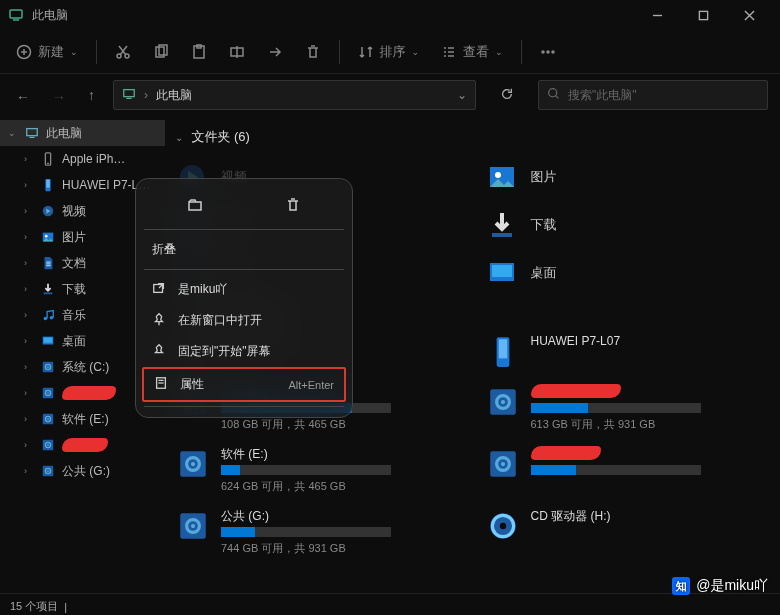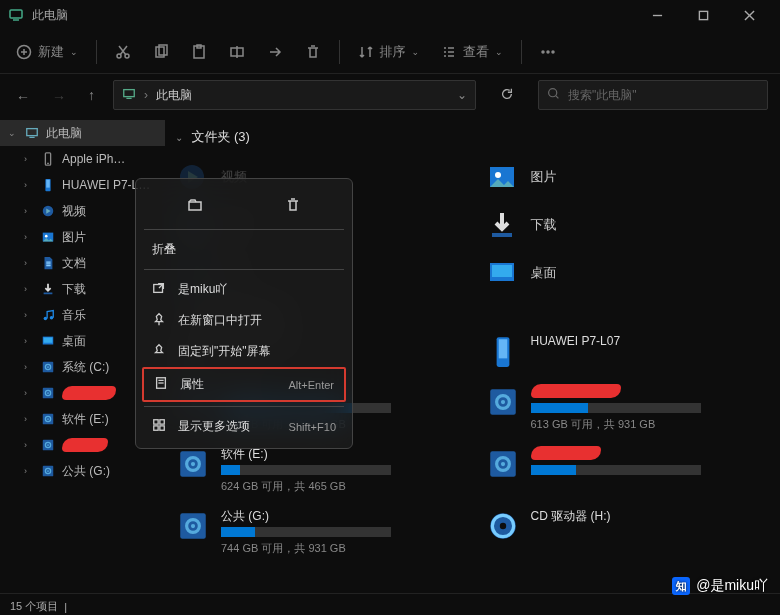--- a/index.html
+++ b/index.html
@@ -47,21 +47,21 @@
 
 .drive-item { display: flex; gap: 10px; padding: 2px 0; }
 .drive-item .di-icon { width: 36px; height: 36px; display:flex; align-items:center; justify-content:center; }
 .drive-item .di-body { flex: 1; }
 .drive-item .di-name { font-size: 12px; color: #ddd; margin-bottom: 2px; }
 .drive-item .di-bar { height: 10px; background: #333; width: 170px; position: relative; }
 .drive-item .di-bar .fill { height: 100%; background: #0078d4; }
 .drive-item .di-sub { font-size: 11px; color: #888; margin-top: 4px; }
 
 
-.ctxmenu { position: absolute; left: 135px; top: 178px; width: 218px; background: rgba(30,30,30,0.72); backdrop-filter: blur(16px); border: 1px solid #444; border-radius: 6px; padding: 6px; z-index: 50; }
+.ctxmenu { position: absolute; left: 135px; top: 178px; width: 218px; background: rgba(30,30,30,0.72); backdrop-filter: blur(16px); border: 1px solid #444; border-radius: 13px; padding: 6px; z-index: 50; }
 .ctx-iconrow { display: flex; justify-content: space-around; padding: 6px 4px; }
 .ctx-iconrow .ci { width: 28px; height: 28px; display: flex; align-items: center; justify-content: center; color: #ccc; border-radius: 4px; }
 .ctx-sep { height: 1px; background: #444; margin: 4px 2px; }
 .ctx-item { display: flex; align-items: center; gap: 10px; padding: 7px 10px; color: #ddd; font-size: 12px; border-radius: 4px; }
 .ctx-item .ci-icon { width: 16px; color: #ccc; }
 .ctx-item .ci-shortcut { margin-left: auto; color: #999; font-size: 11px; }
 .ctx-item.highlight { border: 2px solid #d43a2f; border-radius: 2px; }
 
 
 .statusbar { height: 26px; display: flex; align-items: center; padding: 0 10px; font-size: 11px; color: #aaa; border-top: 1px solid #222; gap: 6px; }
@@ -350,21 +350,21 @@
             <circle cx="8" cy="8" r="3" fill="none" stroke="#5ad"></circle>
             <circle cx="8" cy="8" r="1" fill="#5ad" stroke="none"></circle>
           </svg>
         </span>
         <span>公共 (G:)</span>
       </div>
     </div>
   <div class="content">
     <div class="section-head">
       <span style="font-size:10px;color:#888">⌄</span>
-      <span>文件夹 (3)</span>
+      <span>文件夹 (6)</span>
     </div>
     <div class="grid" id="folders-grid">
         <div class="folder-item">
           <span class="fi-icon" style="opacity:.28">
             <svg width="32" height="32" viewBox="0 0 16 16">
               <circle cx="8" cy="8" r="6" fill="#1e5aa0" stroke="none"></circle>
               <path d="M6 5v6l5-3z" fill="#6ab" stroke="none"></path>
             </svg>
           </span>
           <span class="fi-label" style="opacity:.28">视频</span>
@@ -585,30 +585,20 @@
   <div class="ctx-item highlight">
     <span class="ci-icon"><svg width="14" height="14" viewBox="0 0 16 16">
           <rect x="3" y="2" width="10" height="12"></rect>
           <line x1="5" y1="5" x2="11" y2="5"></line>
           <line x1="5" y1="8" x2="11" y2="8"></line>
         </svg></span>
     <span>属性</span>
     <span class="ci-shortcut">Alt+Enter</span>
   </div>
   <div class="ctx-sep"></div>
-  <div class="ctx-item">
-    <span class="ci-icon"><svg width="14" height="14" viewBox="0 0 16 16">
-          <rect x="2" y="2" width="5" height="5"></rect>
-          <rect x="9" y="2" width="5" height="5"></rect>
-          <rect x="2" y="9" width="5" height="5"></rect>
-          <rect x="9" y="9" width="5" height="5"></rect>
-        </svg></span>
-    <span>显示更多选项</span>
-    <span class="ci-shortcut">Shift+F10</span>
-  </div>
 </div>
 
 <div class="statusbar">
   <span>15 个项目</span>
   <span>|</span>
 </div>
 
 <div class="watermark">
   <span class="zh">知</span>
   <span>@是miku吖</span>

